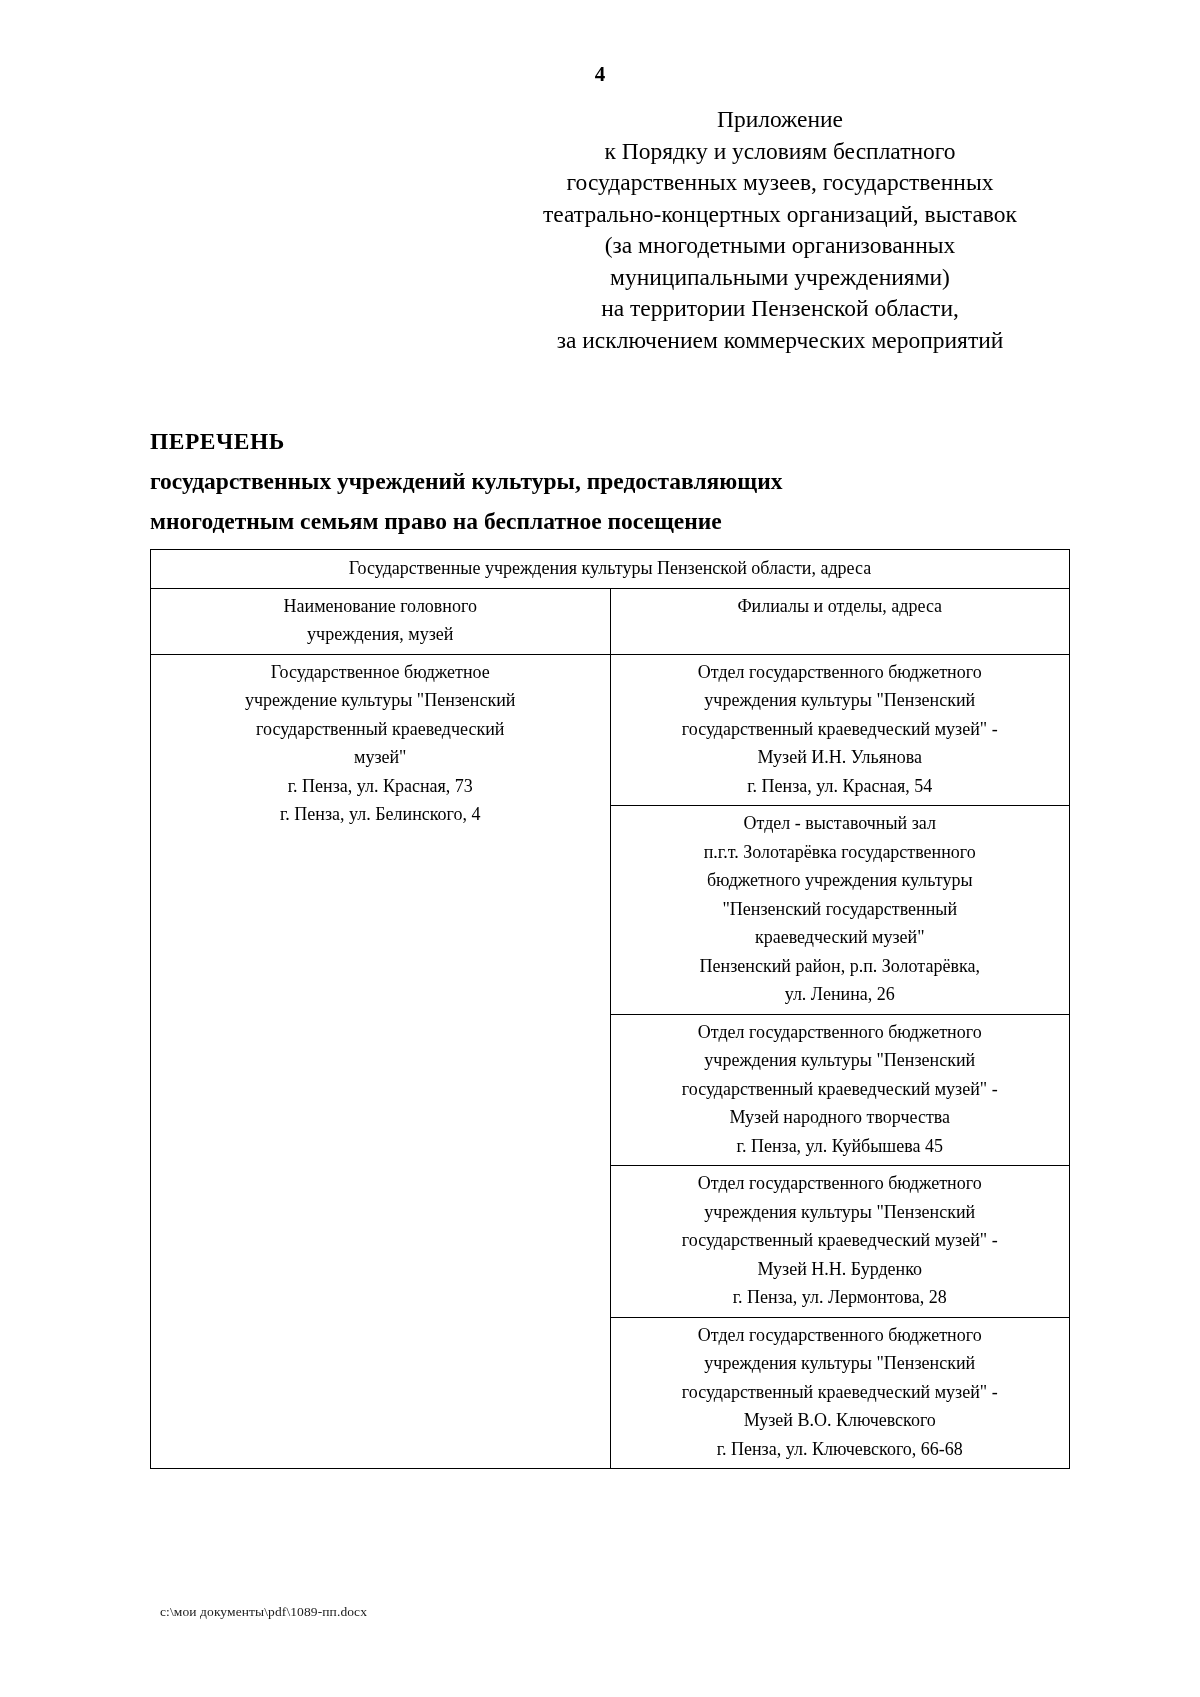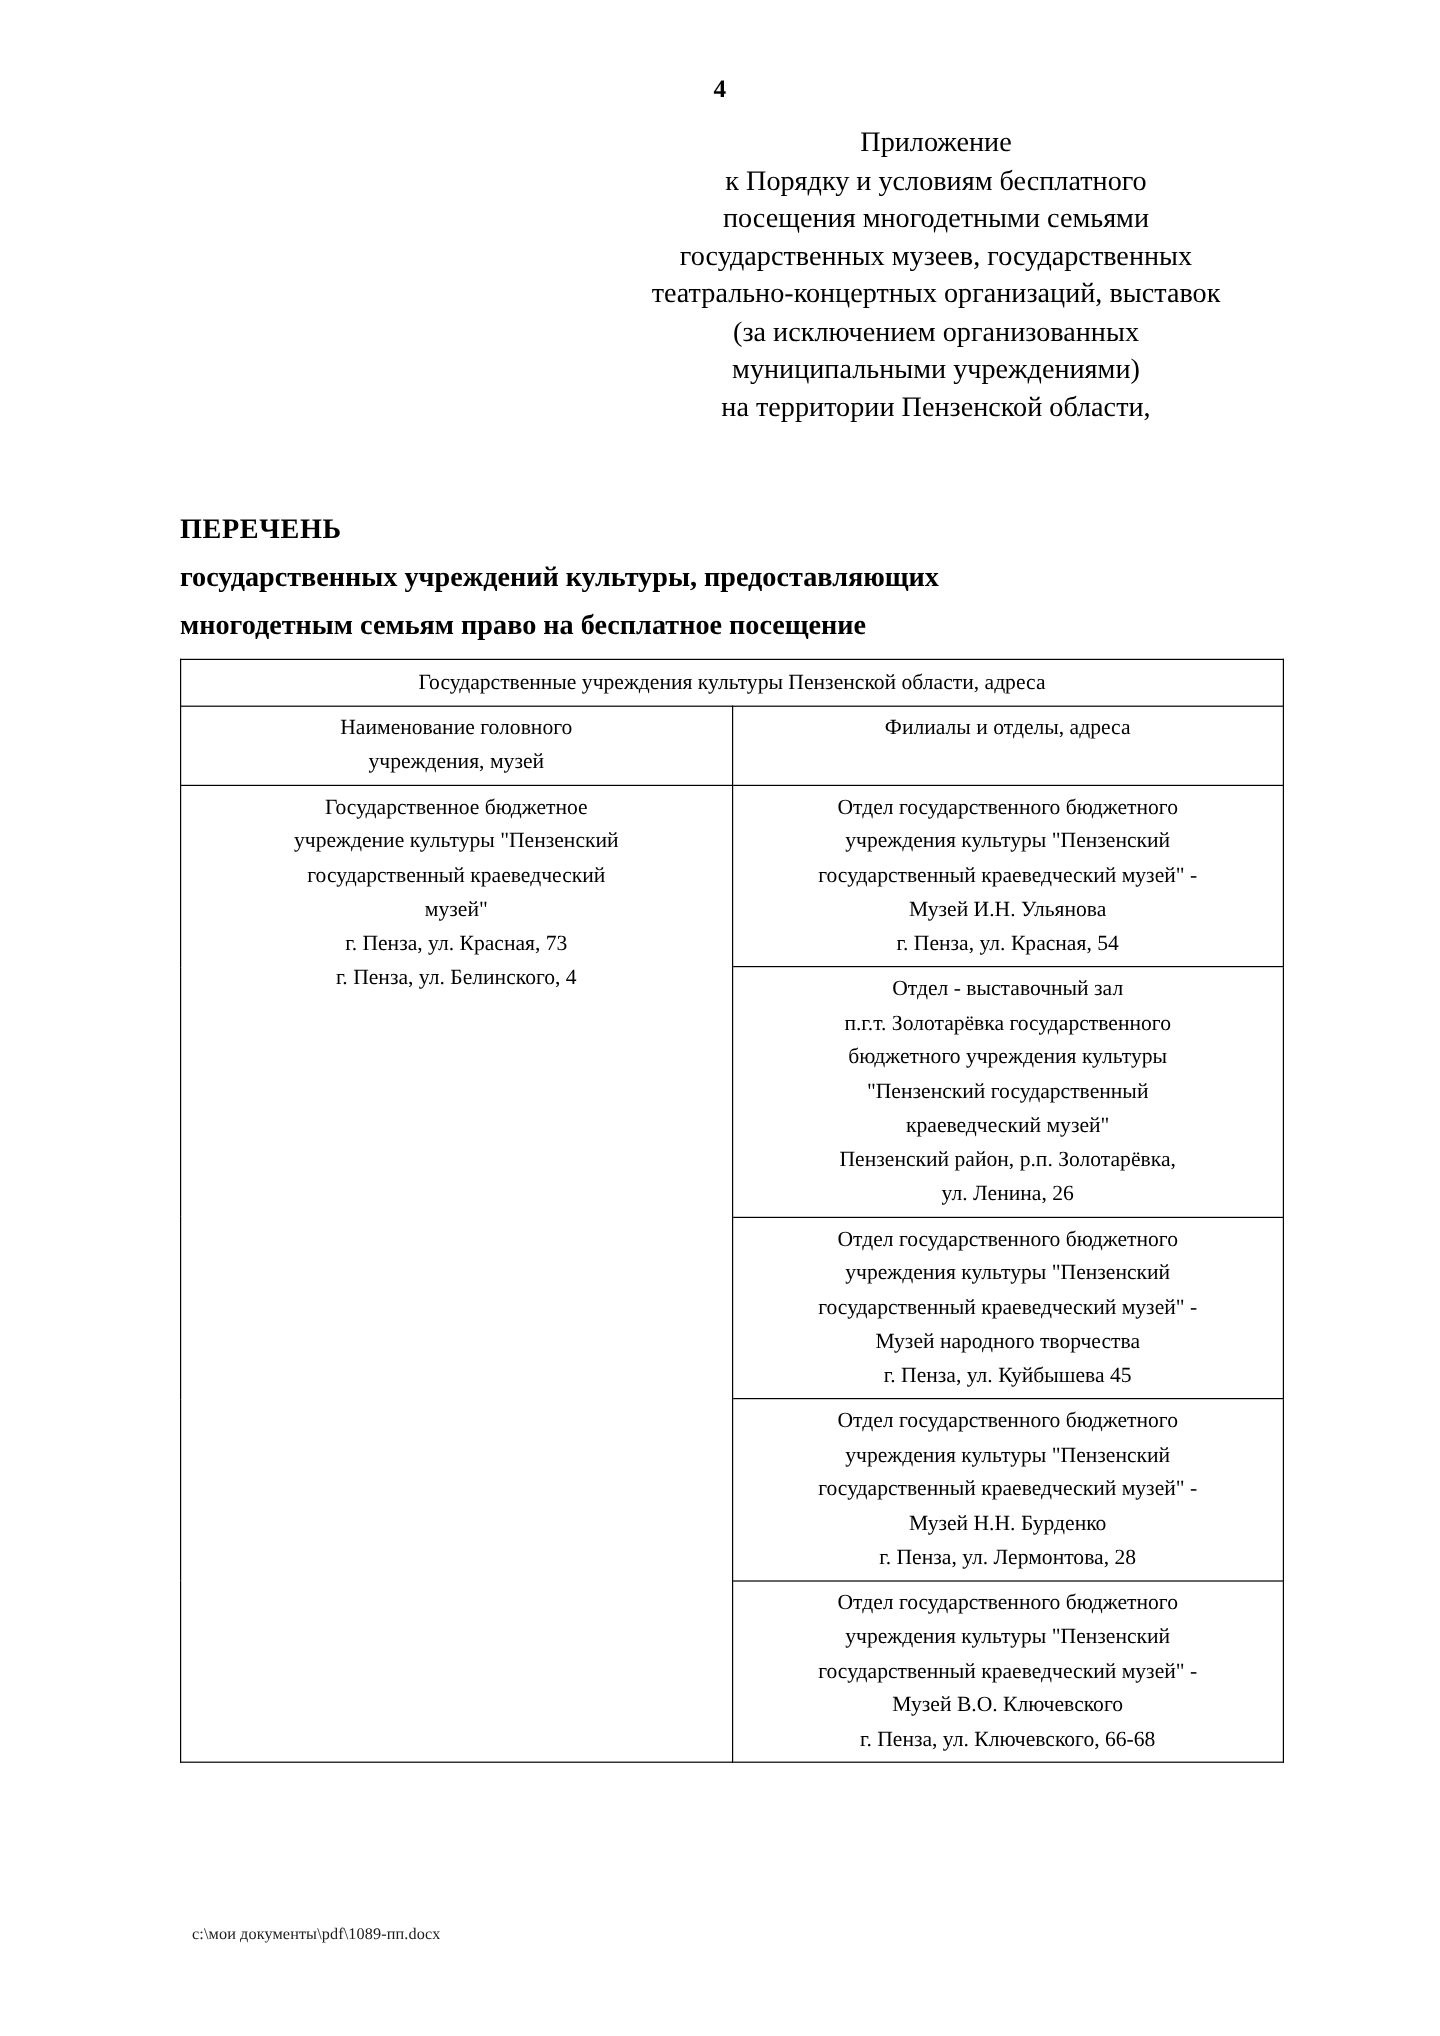--- a/index.html
+++ b/index.html
@@ -119,26 +119,26 @@
 </head>
 <body>
 
 <div class="page">
 
   <div class="page-number">4</div>
 
   <div class="appendix-block">
     <div class="line">Приложение</div>
     <div class="line">к Порядку и условиям бесплатного</div>
-    <div class="line">посещения многодетными семьями</div>
     <div class="line">государственных музеев, государственных</div>
     <div class="line">театрально-концертных организаций, выставок</div>
-    <div class="line">(за исключением организованных</div>
+    <div class="line">(за многодетными организованных</div>
     <div class="line">муниципальными учреждениями)</div>
     <div class="line">на территории Пензенской области,</div>
+    <div class="line">за исключением коммерческих мероприятий</div>
   </div>
 
   <div class="doc-title">
     <span class="t-main">ПЕРЕЧЕНЬ</span>
     <span class="t-sub">государственных учреждений культуры, предоставляющих</span>
     <span class="t-sub">многодетным семьям право на бесплатное посещение</span>
   </div>
 
   <table class="reg-table">
     <tbody>

